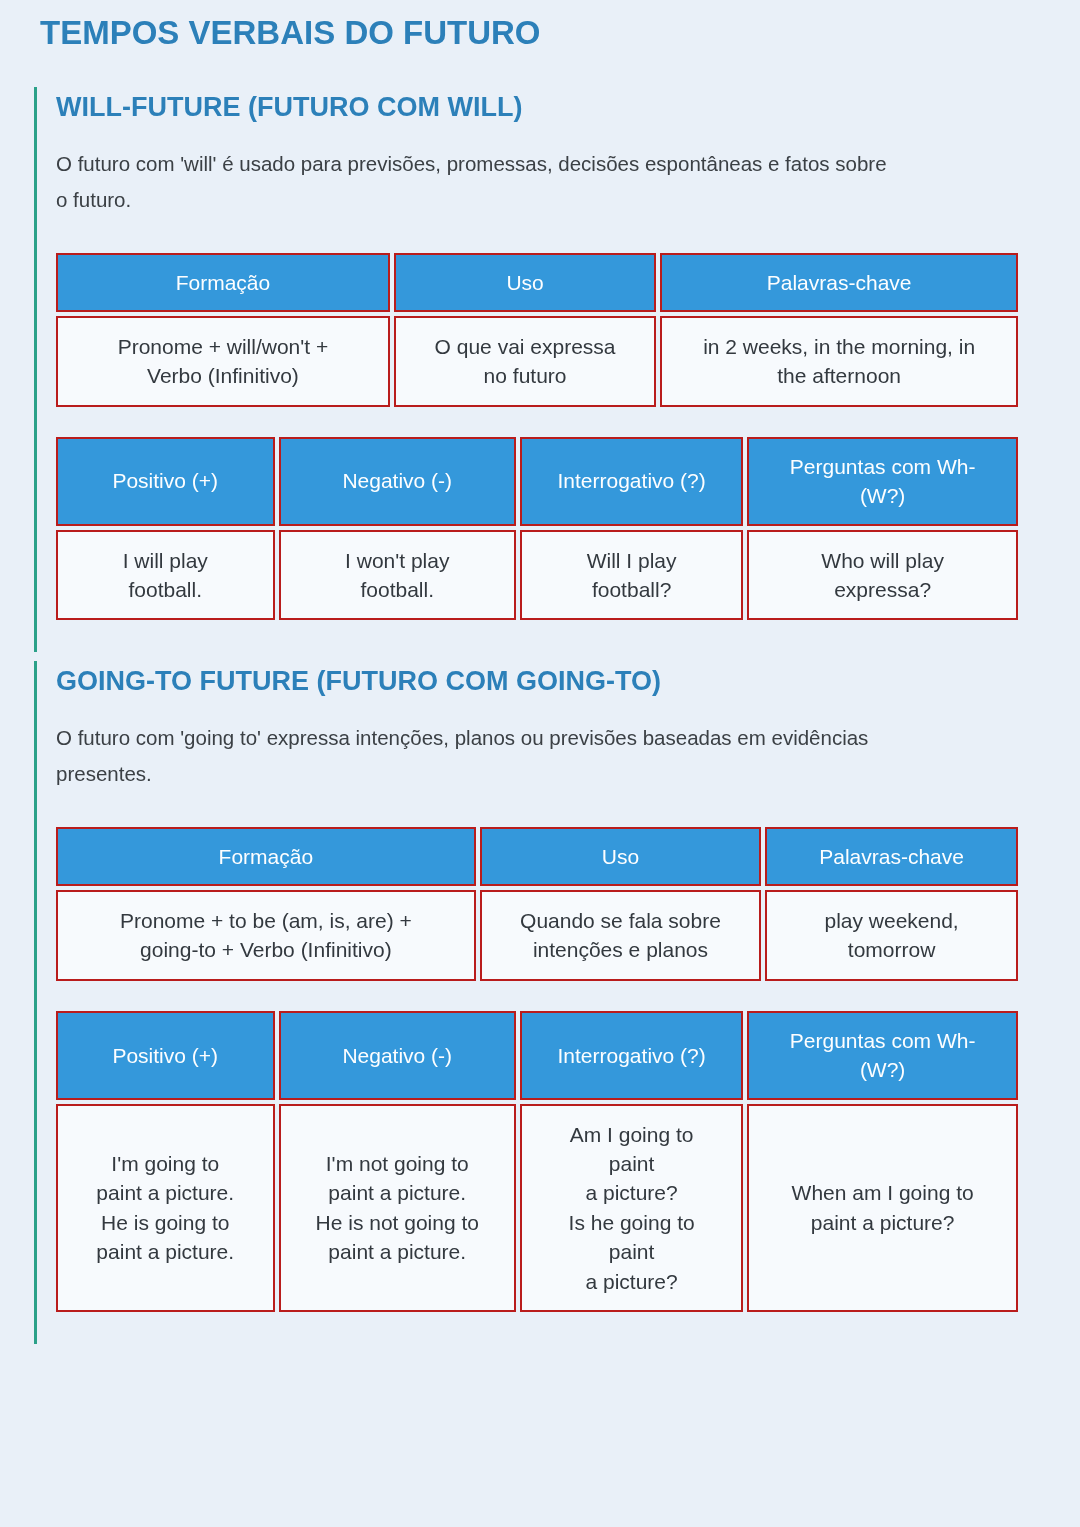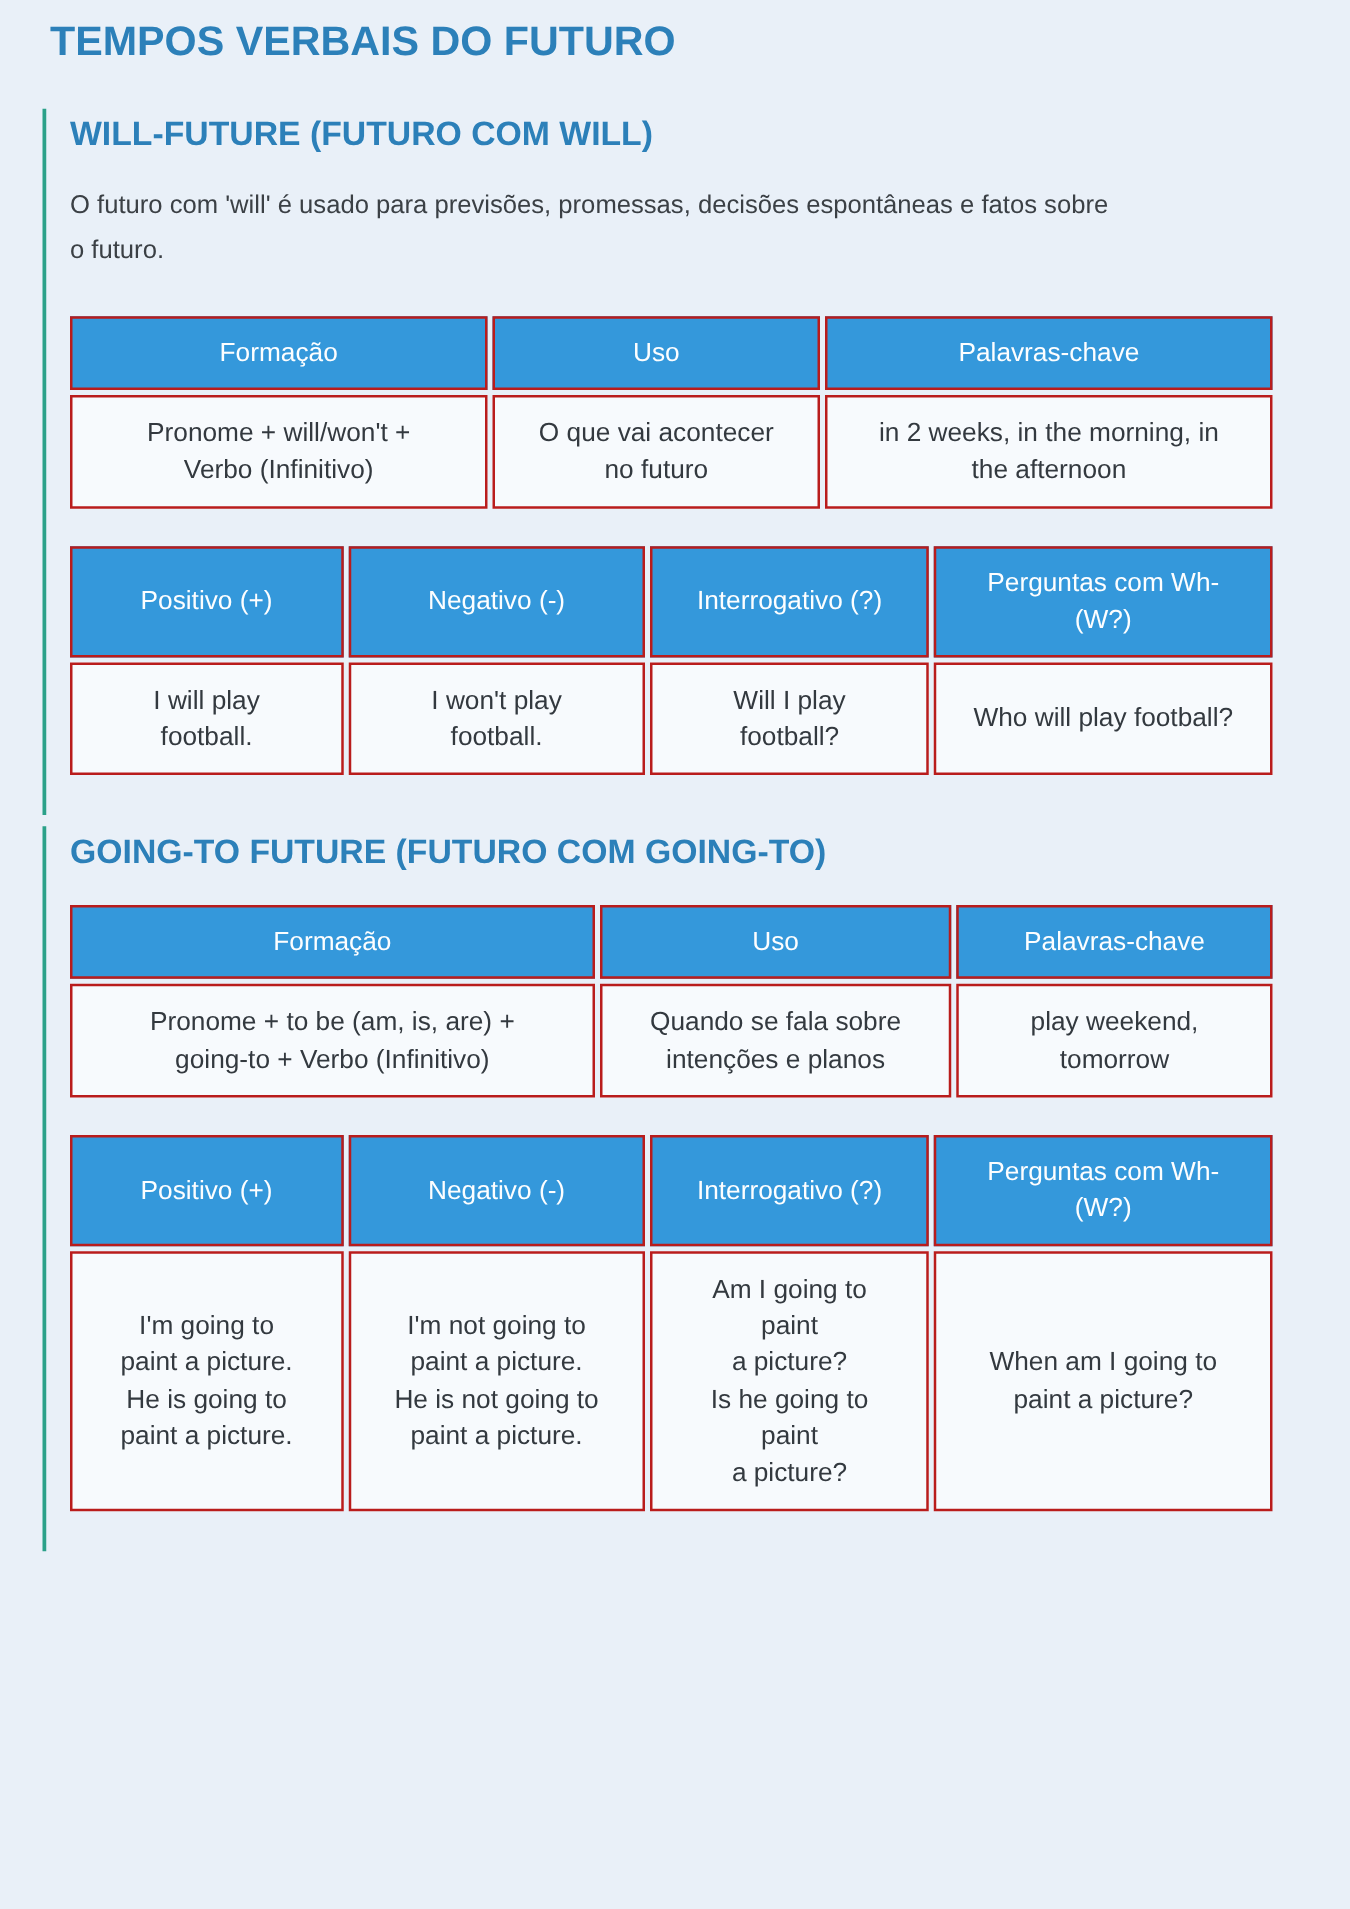--- a/index.html
+++ b/index.html
@@ -84,21 +84,21 @@
 
     <div class="tbl">
       <div class="tr">
         <div class="cell th c-t1-1">Formação</div>
         <div class="cell th c-t1-2">Uso</div>
         <div class="cell th c-t1-3">Palavras-chave</div>
       </div>
       <div class="tr">
         <div class="cell td">Pronome + will/won't +
 Verbo (Infinitivo)</div>
-        <div class="cell td">O que vai acontecer
+        <div class="cell td">O que vai expressa
 no futuro</div>
         <div class="cell td">in 2 weeks, in the morning, in
 the afternoon</div>
       </div>
     </div>
 
     <div class="tbl">
       <div class="tr">
         <div class="cell th c-t2-1">Positivo (+)</div>
         <div class="cell th c-t2-2">Negativo (-)</div>
@@ -106,27 +106,29 @@
         <div class="cell th c-t2-4">Perguntas com Wh-
 (W?)</div>
       </div>
       <div class="tr">
         <div class="cell td">I will play
 football.</div>
         <div class="cell td">I won't play
 football.</div>
         <div class="cell td">Will I play
 football?</div>
-        <div class="cell td">Who will play football?</div>
+        <div class="cell td">Who will play expressa?</div>
       </div>
     </div>
   </section>
 
   <section class="topic">
     <h2 class="section-heading">GOING-TO FUTURE (FUTURO COM GOING-TO)</h2>
+    <p class="section-intro">O futuro com 'going to' expressa intenções, planos ou previsões baseadas em evidências
+presentes.</p>
 
     <div class="tbl">
       <div class="tr">
         <div class="cell th c-t3-1">Formação</div>
         <div class="cell th c-t3-2">Uso</div>
         <div class="cell th c-t3-3">Palavras-chave</div>
       </div>
       <div class="tr">
         <div class="cell td">Pronome + to be (am, is, are) +
 going-to + Verbo (Infinitivo)</div>

